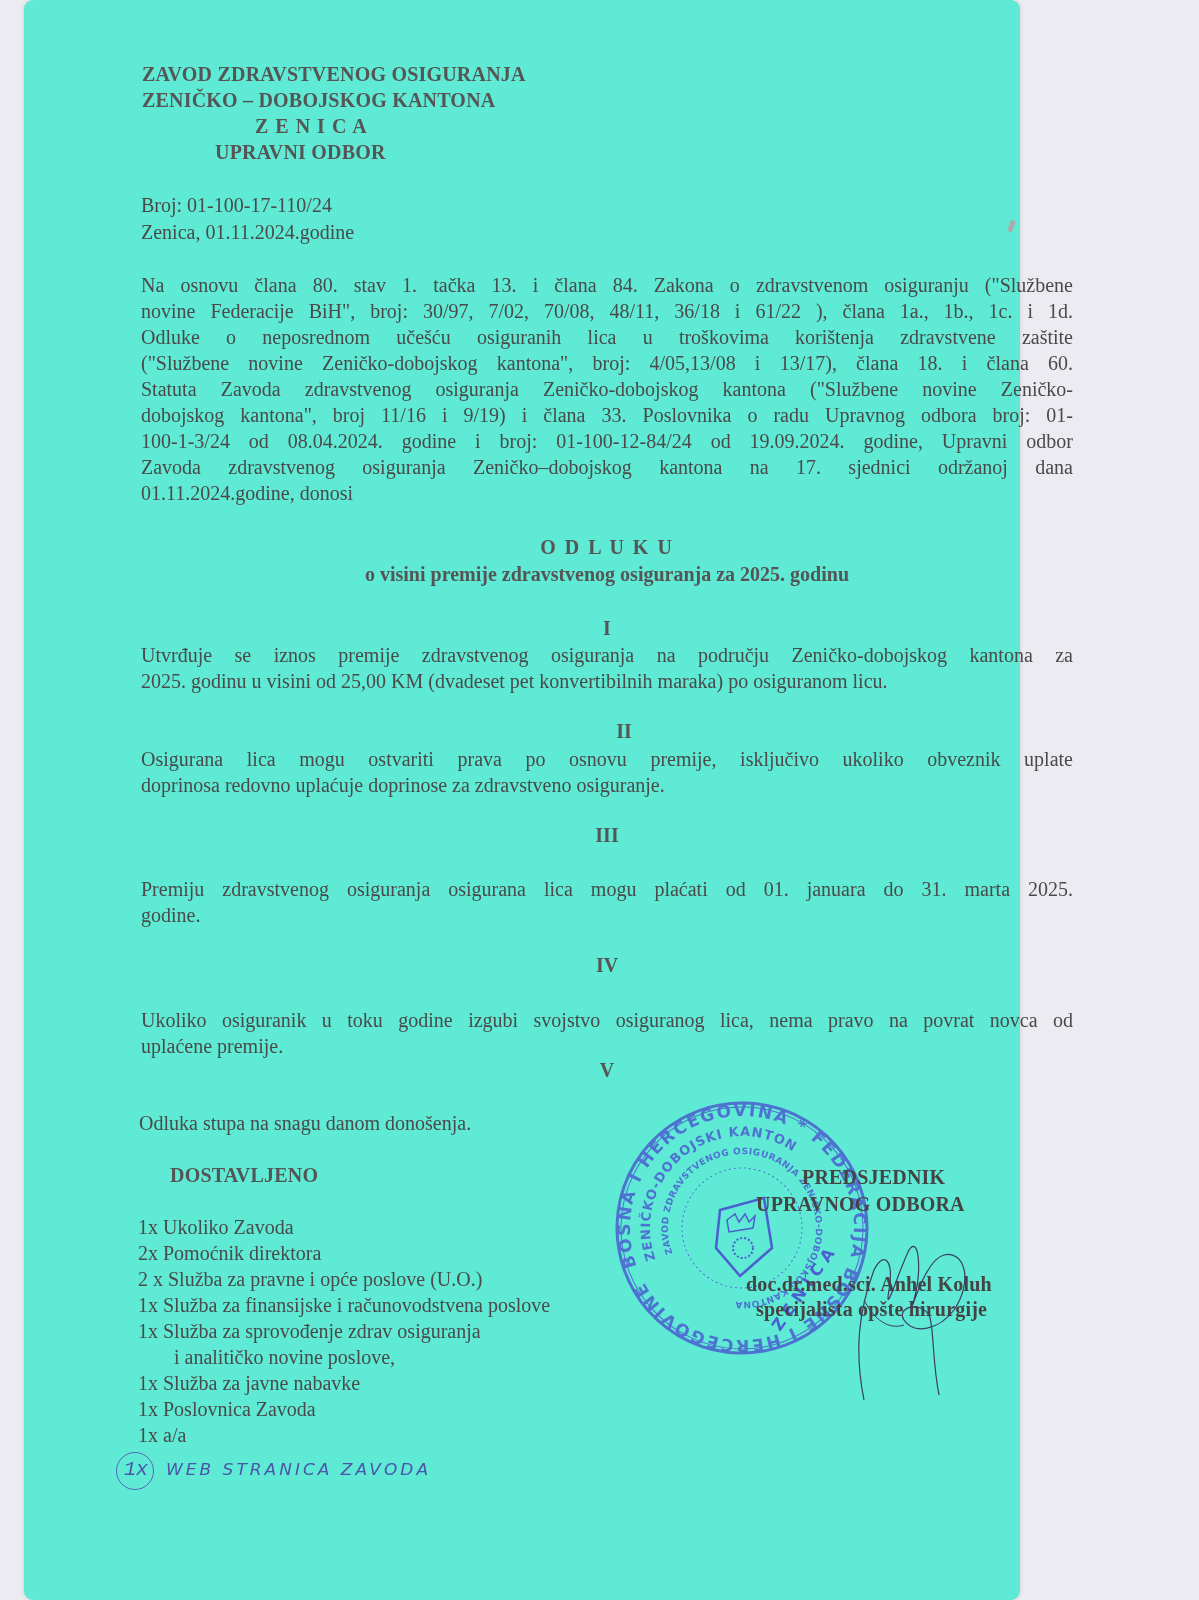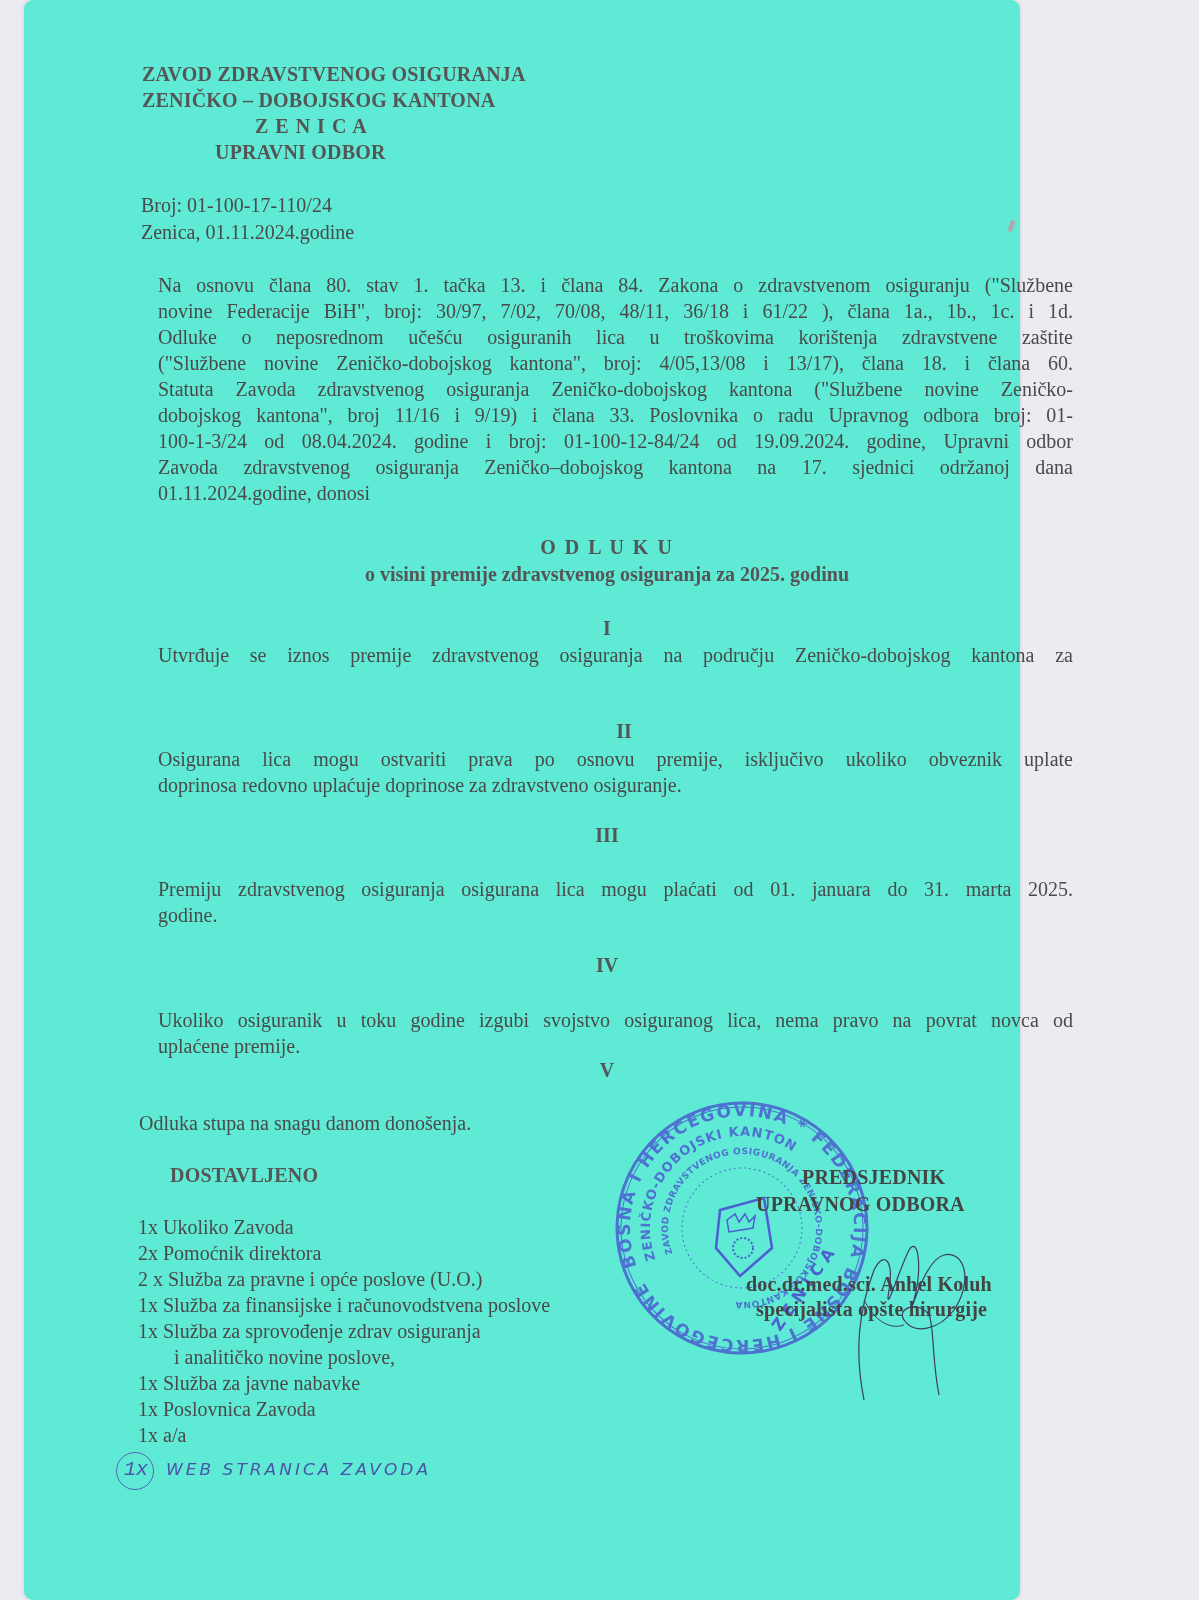--- a/index.html
+++ b/index.html
@@ -16,21 +16,21 @@
     box-shadow: 0 0 4px rgba(0,0,0,0.12);
     border-radius: 9px;
   }
   .abs { position: absolute; white-space: nowrap; }
   .hdr { font-weight: bold; font-size: 20px; color: #555; letter-spacing: 0.2px; line-height: 26px; }
   .txt { font-size: 20px; color: #4a4a4a; line-height: 26px; }
   .just {
     position: absolute; left: 141px; width: 931px; font-size: 20px; line-height: 26px;
     text-align: justify; text-align-last: left; color: #4a4a4a; white-space: normal;
   }
-  .just span.line { display: block; text-align: justify; text-align-last: justify; margin-left: 17px; }
+  .just span.line { display: block; text-align: justify; text-align-last: justify; }
   .just span.last { text-align-last: left; }
   .center { position: absolute; left: 141px; width: 931px; text-align: center; }
   .roman { font-weight: bold; font-size: 20px; color: #555; }
   .bold { font-weight: bold; }
   .ink { color: #4a55a8; }
   .stamp-text { font-family: "DejaVu Sans", sans-serif; font-weight: bold; fill: #4c5ed0; }
 </style>
 </head>
 <body>
 
@@ -56,20 +56,21 @@
     <span class="line">Zavoda zdravstvenog osiguranja Zeničko–dobojskog kantona na 17. sjednici održanoj dana</span>
     <span class="line last">01.11.2024.godine, donosi</span>
   </div>
 
   <div class="center bold" style="left:117px; width:932px; top:536px; font-size:20px; letter-spacing:2px; color:#555;">O D L U K U</div>
   <div class="center bold" style="left:117px; width:932px; top:563px; font-size:20px; color:#555;">o visini premije zdravstvenog osiguranja za 2025. godinu</div>
 
   <div class="center roman" style="left:117px; width:932px; top:617px;">I</div>
   <div class="just" style="left:117px; top:642px; width:932px;">
     <span class="line">Utvrđuje se iznos premije zdravstvenog osiguranja na području Zeničko-dobojskog kantona za</span>
+    <span class="line last">2025. godinu u visini od 25,00 KM (dvadeset pet konvertibilnih maraka) po osiguranom licu.</span>
   </div>
 
   <div class="center roman" style="left:134px; width:932px; top:720px;">II</div>
   <div class="just" style="left:117px; top:746px; width:932px;">
     <span class="line">Osigurana lica mogu ostvariti prava po osnovu premije, isključivo ukoliko obveznik uplate</span>
     <span class="line last">doprinosa redovno uplaćuje doprinose za zdravstveno osiguranje.</span>
   </div>
 
   <div class="center roman" style="left:117px; width:932px; top:824px;">III</div>
   <div class="just" style="left:117px; top:876px; width:932px;">

